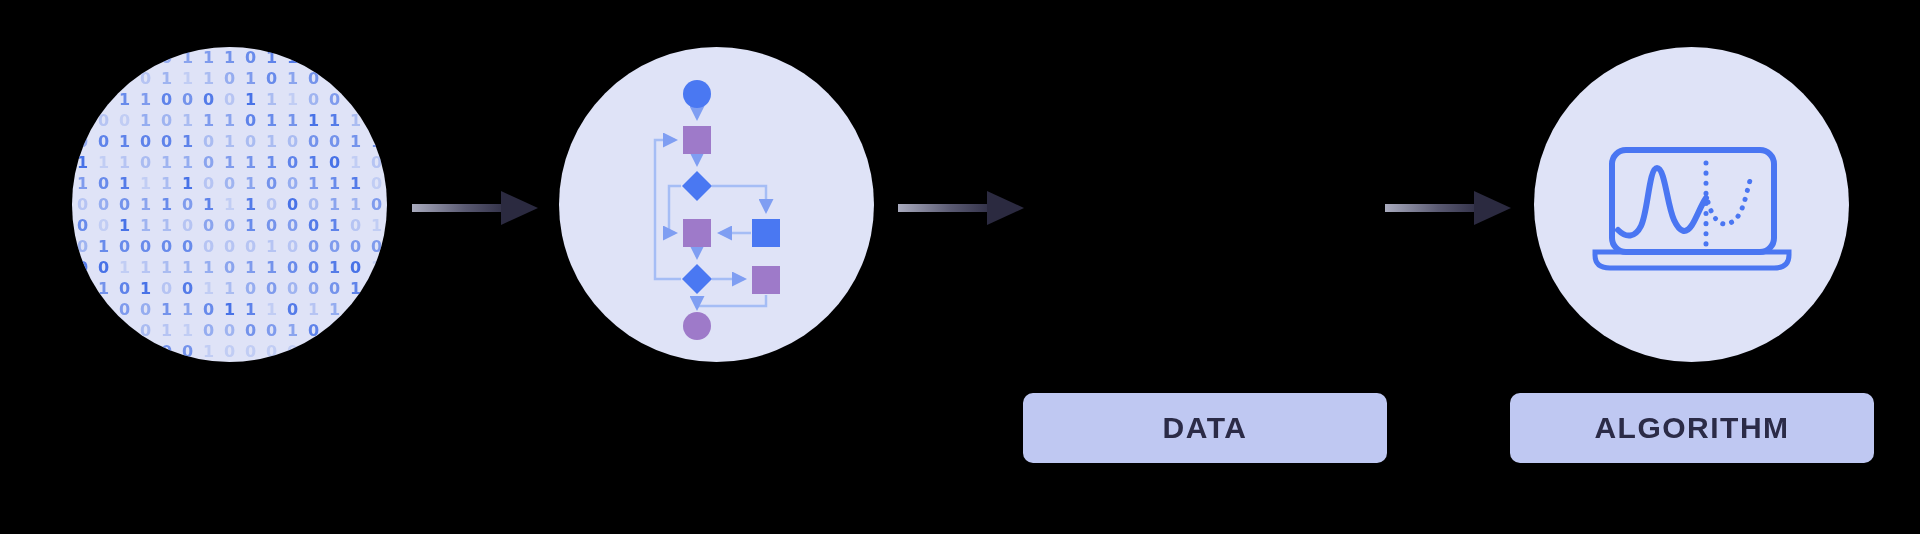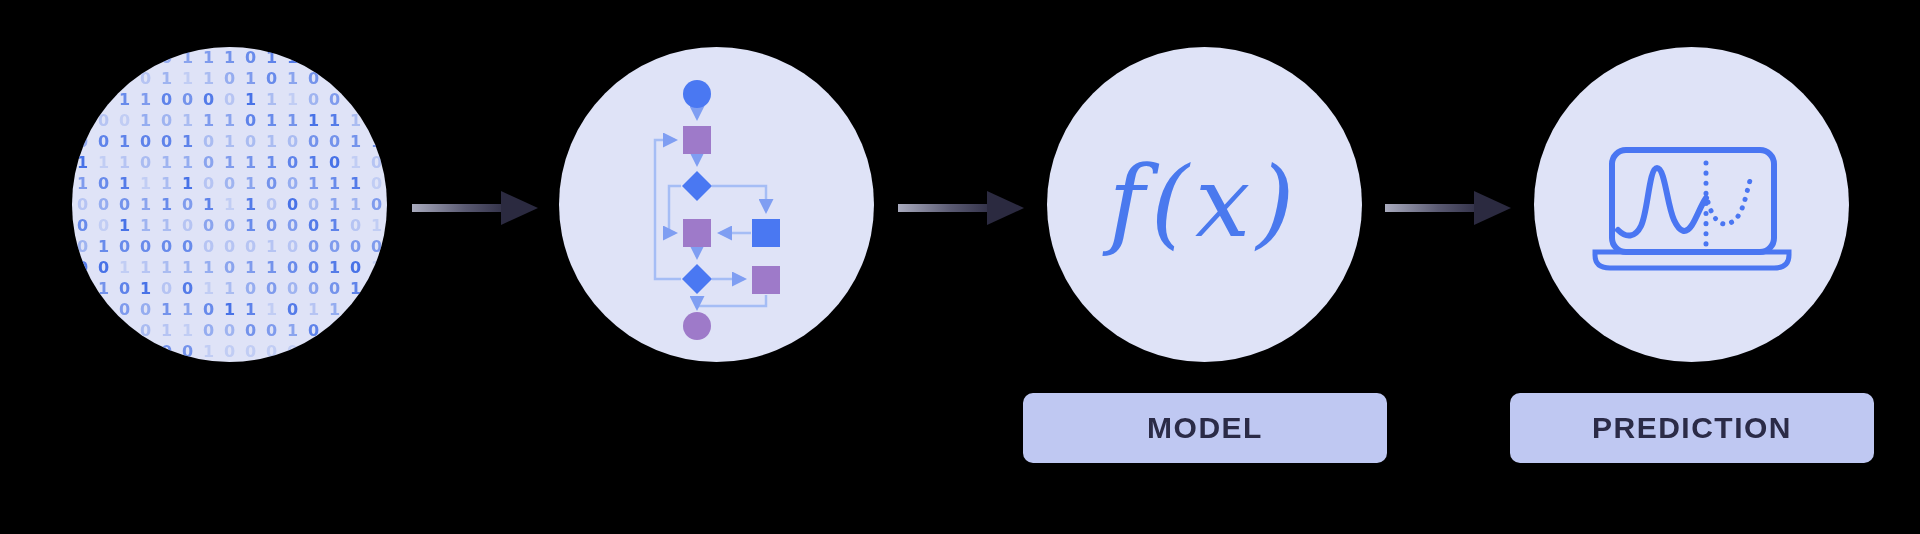--- a/index.html
+++ b/index.html
@@ -363,25 +363,22 @@
     </svg>
   </div>
 </div>
 
 <div class="flow-arrow" style="left:898px">
   <div class="shaft"></div>
   <div class="head"></div>
 </div>
 
 <div class="stage" style="left:1023px">
-  <div class="circle">
-    <div class="formula">f(x)</div>
-  </div>
   <div class="label-pill">
-    <span>MODEL</span>
+    <span>DATA</span>
   </div>
 </div>
 
 <div class="flow-arrow" style="left:1385px">
   <div class="shaft"></div>
   <div class="head"></div>
 </div>
 
 <div class="stage" style="left:1510px">
   <div class="circle">
@@ -389,15 +386,15 @@
       <g fill="none" stroke="#4a76f2">
         <rect x="78" y="103" width="162" height="102" rx="14" stroke-width="6"></rect>
         <path d="M61,205 H255 V208 Q255,221 240,221 H76 Q61,221 61,208 Z" stroke-width="5"></path>
         <path d="M84,183 C92,191 101,191 107,179 C114,165 115,121 123,121 C131,121 133,158 140,173 C146,186 152,187 158,178 C163,170 167,158 172,151" stroke-width="6" stroke-linecap="round"></path>
         <line x1="172" y1="116" x2="172" y2="197" stroke-width="5" stroke-linecap="round" stroke-dasharray="0.1 10"></line>
         <path d="M174,155 C179,173 187,180 196,176 C208,171 211,152 215,137 C215.8,134 216.5,132 217,130" stroke-width="5" stroke-linecap="round" stroke-dasharray="0.1 9"></path>
       </g>
     </svg>
   </div>
   <div class="label-pill">
-    <span>PREDICTION</span>
+    <span>ALGORITHM</span>
   </div>
 </div>
 
 </body></html>

